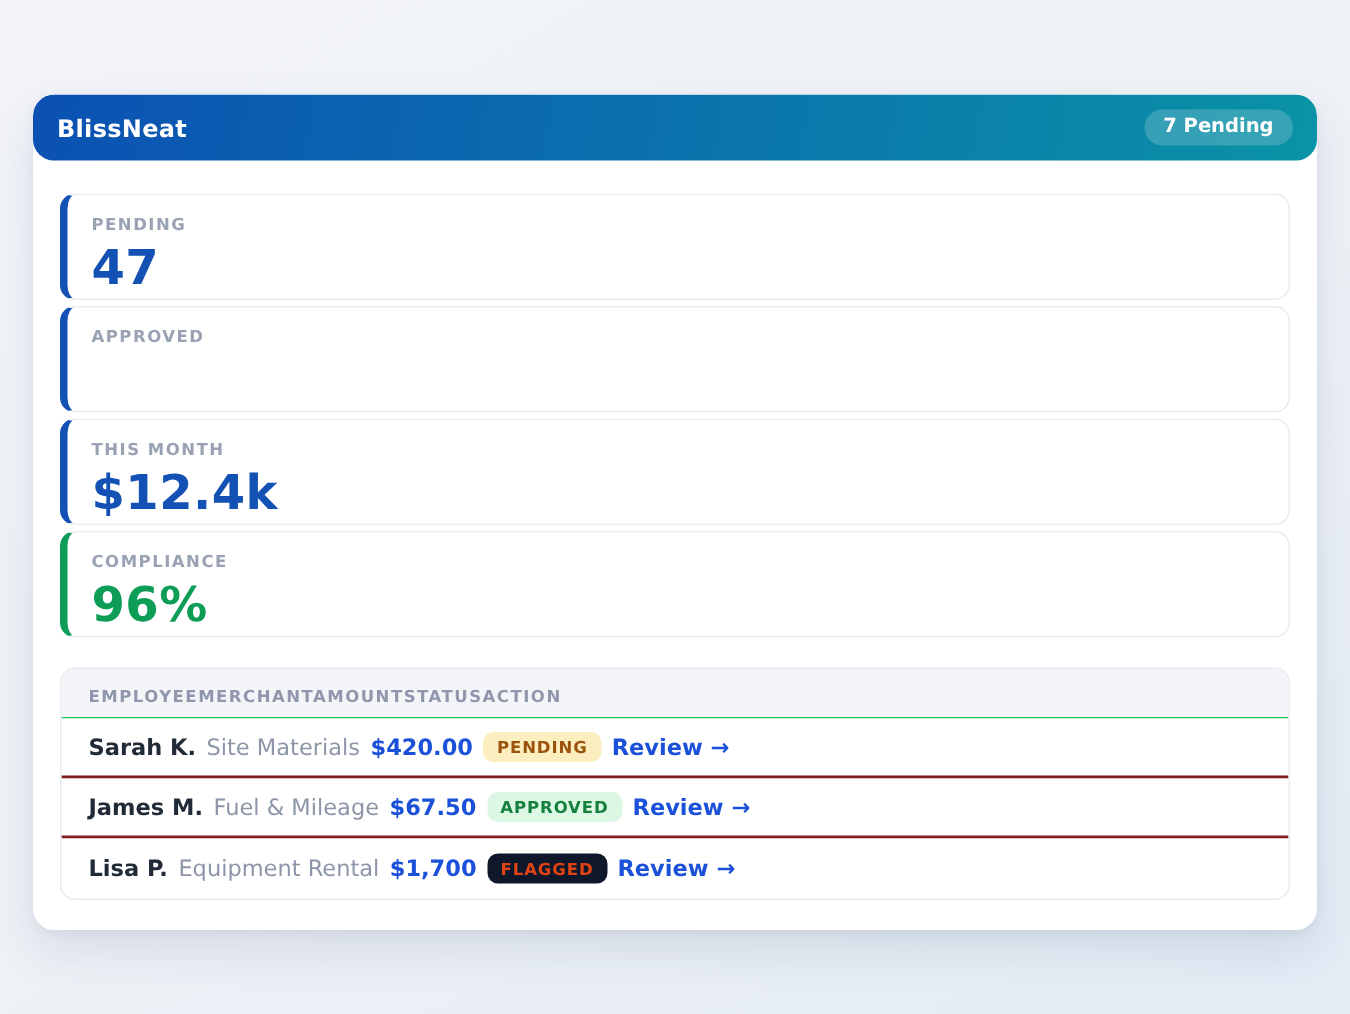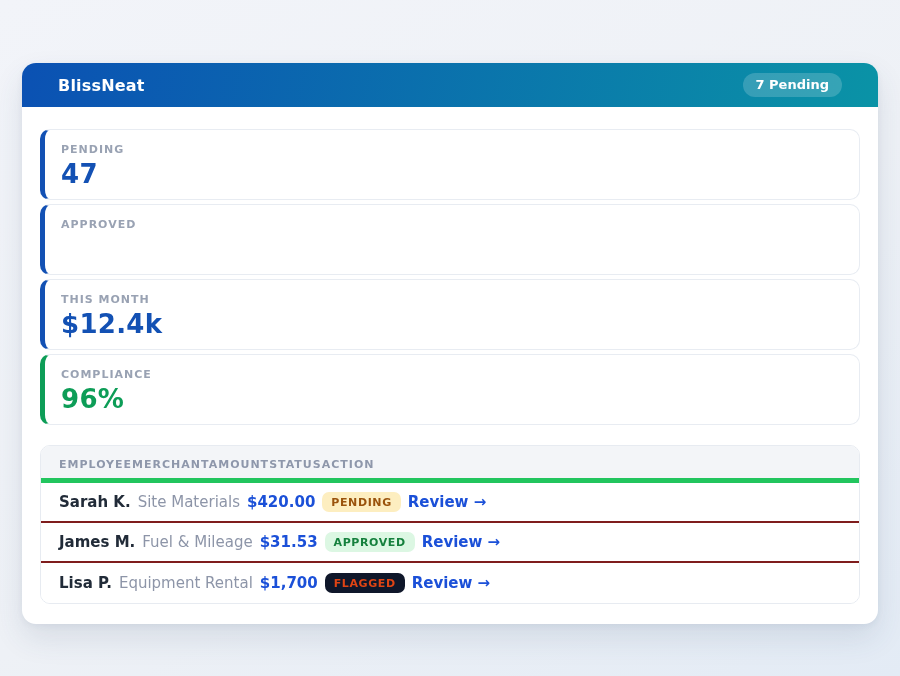--- a/index.html
+++ b/index.html
@@ -18,21 +18,22 @@
     border-radius: 14px;
     box-shadow: 0 14px 30px rgba(50, 70, 110, 0.12), 0 2px 6px rgba(50, 70, 110, 0.06);
     overflow: hidden;
   }
   .app-header {
     height: 44px;
     background: linear-gradient(100deg, #0b51b3 0%, #0a93a6 100%);
     display: flex;
     align-items: center;
     justify-content: space-between;
-    padding: 0 36px;
+    padding: 0 16px;
+    border-radius: 14px;
   }
   .app-title {
     color: #ffffff;
     font-weight: bold;
     font-size: 16px;
     letter-spacing: 0.2px;
   }
   .header-badge {
     background: rgba(255, 255, 255, 0.18);
     color: #ffffff;
@@ -55,35 +56,35 @@
   .stat-tile.green { border-left-color: #0d9d57; }
   .stat-label {
     font-size: 11px;
     font-weight: bold;
     letter-spacing: 1px;
     color: #99a2b3;
     text-transform: uppercase;
   }
   .stat-value {
     margin-top: 3px;
-    font-size: 26px;
+    font-size: 32px;
     font-weight: bold;
     color: #1351b4;
     letter-spacing: 0.3px;
   }
   .stat-tile.green .stat-value { color: #0d9d57; }
   .table-wrap {
     margin-top: 20px;
     border: 1px solid #e7ebf1;
     border-radius: 10px;
     overflow: hidden;
   }
   .table-head {
     background: #f3f5f8;
-    border-bottom: 5px solid #22c55e;
+    border-bottom: 1px solid #22c55e;
     padding: 7px 18px 6px 18px;
   }
   .table-head span {
     font-size: 11px;
     font-weight: bold;
     letter-spacing: 1px;
     color: #8e97ab;
     text-transform: uppercase;
   }
   .table-row {
@@ -157,21 +158,21 @@
         <span class="cell-employee">Sarah K.</span>
         <span class="cell-merchant">Site Materials</span>
         <span class="cell-amount">$420.00</span>
         <span class="status-pill pending">PENDING</span>
         <a class="action-link">Review →</a>
       </div>
 
       <div class="table-row">
         <span class="cell-employee">James M.</span>
         <span class="cell-merchant">Fuel &amp; Mileage</span>
-        <span class="cell-amount">$31.53</span>
+        <span class="cell-amount">$67.50</span>
         <span class="status-pill approved">APPROVED</span>
         <a class="action-link">Review →</a>
       </div>
 
       <div class="table-row">
         <span class="cell-employee">Lisa P.</span>
         <span class="cell-merchant">Equipment Rental</span>
         <span class="cell-amount">$1,700</span>
         <span class="status-pill flagged">FLAGGED</span>
         <a class="action-link">Review →</a>

